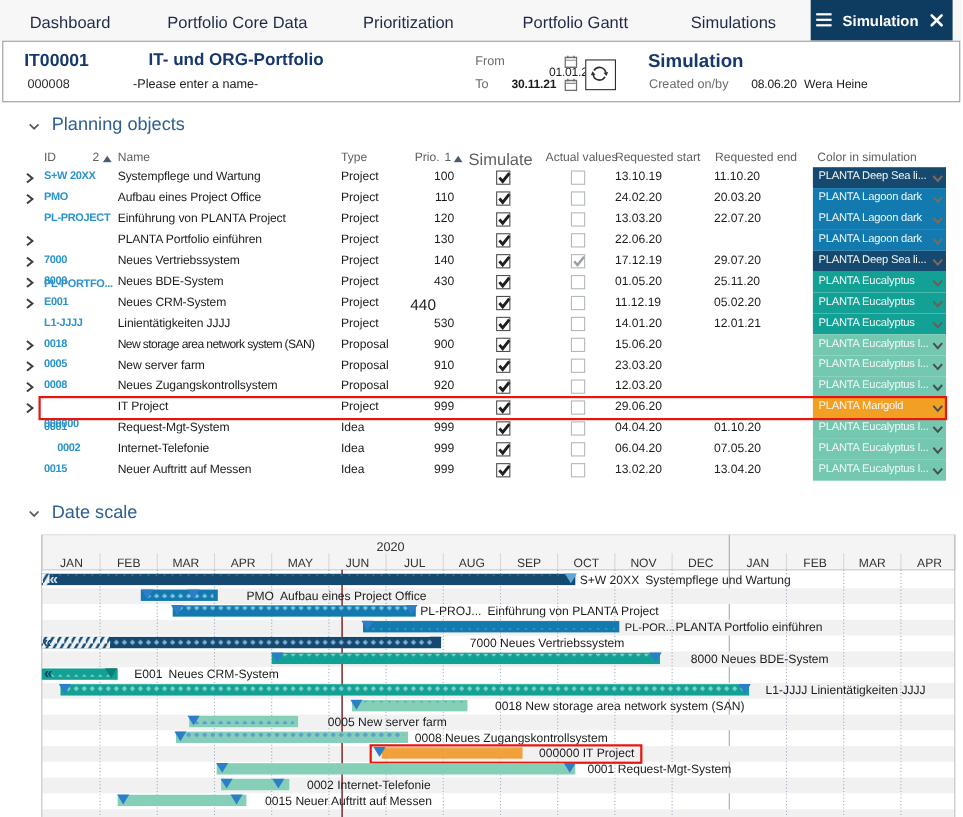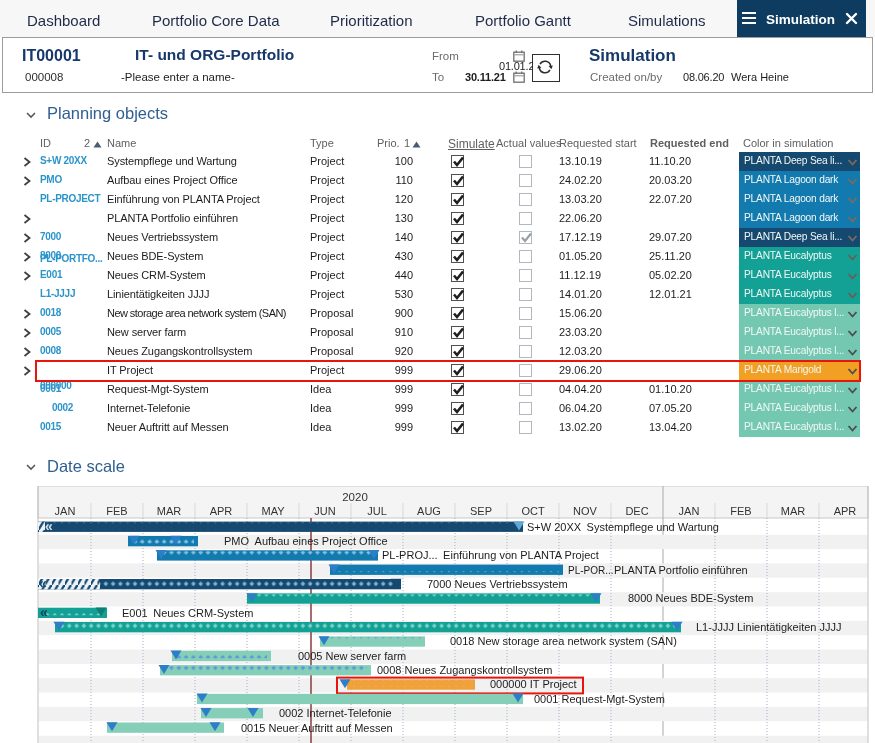--- a/index.html
+++ b/index.html
@@ -63,24 +63,24 @@
 <svg class="ab" style="left:93px;top:141px" width="9" height="7" viewBox="0 0 9 7">
     <path d="M4.5 0.5 L8.5 6.5 L0.5 6.5 z" fill="#4a5b74"></path>
   </svg>
 <div class="ab" style="left:107px;top:137px;font-size:11px;color:#5f5f5f;">Name</div>
 <div class="ab" style="left:310px;top:137px;font-size:11px;color:#5f5f5f;">Type</div>
 <div class="ab" style="left:377px;top:137px;font-size:11px;color:#5f5f5f;">Prio.</div>
 <div class="ab" style="left:404px;top:137px;font-size:11px;color:#5f5f5f;">1</div>
 <svg class="ab" style="left:412px;top:141px" width="9" height="7" viewBox="0 0 9 7">
     <path d="M4.5 0.5 L8.5 6.5 L0.5 6.5 z" fill="#4a5b74"></path>
   </svg>
-<div class="ab" style="left:448px;top:137px;font-size:12px;color:#5f5f5f;text-decoration:underline;">Simulate</div>
+<div class="ab" style="left:426px;top:137px;font-size:15px;color:#5f5f5f;">Simulate</div>
 <div class="ab" style="left:496px;top:137px;font-size:11px;color:#5f5f5f;">Actual values</div>
 <div class="ab" style="left:559px;top:137px;font-size:11px;color:#5f5f5f;">Requested start</div>
-<div class="ab" style="left:650px;top:137px;font-size:11px;color:#5f5f5f;font-weight:bold;">Requested end</div>
+<div class="ab" style="left:650px;top:137px;font-size:11px;color:#5f5f5f;">Requested end</div>
 <div class="ab" style="left:743px;top:137px;font-size:11px;color:#5f5f5f;">Color in simulation</div>
 <svg class="ab" style="left:23px;top:157px" width="8" height="10" viewBox="0 0 8 10">
     <path d="M1.5 1 L6.5 5 L1.5 9" fill="none" stroke="#3f3f3f" stroke-width="1.8"></path>
   </svg>
 <div class="ab" style="left:40px;top:155px;font-size:10px;font-weight:bold;color:#2b94cb;letter-spacing:-0.3px;">S+W 20XX</div>
 <div class="ab" style="left:107px;top:155px;font-size:11px;color:#1c1c1c;letter-spacing:-0.1px;">Systempflege und Wartung</div>
 <div class="ab" style="left:310px;top:155px;font-size:11px;color:#1c1c1c;">Project</div>
 <div class="ab" style="left:373px;top:155px;width:40px;text-align:right;font-size:11px;color:#1c1c1c;">100</div>
 <div class="ab" style="left:450.5px;top:155.0px;width:11px;height:11px;border:1px solid #4f4f4f;background:#fff;"></div>
 <svg class="ab" style="left:451.5px;top:154.5px" width="13" height="13" viewBox="0 0 13 13">
@@ -187,21 +187,21 @@
 <div class="ab" style="left:744px;top:250px;font-size:10.2px;color:#f2f7f5;letter-spacing:-0.2px;">PLANTA Eucalyptus</div>
 <svg class="ab" style="left:847px;top:254px" width="11" height="7" viewBox="0 0 11 7">
     <path d="M1.5 1 L5.5 5.5 L9.5 1" fill="none" stroke="#6b5d55" stroke-width="1.8"></path>
   </svg>
 <svg class="ab" style="left:23px;top:271px" width="8" height="10" viewBox="0 0 8 10">
     <path d="M1.5 1 L6.5 5 L1.5 9" fill="none" stroke="#3f3f3f" stroke-width="1.8"></path>
   </svg>
 <div class="ab" style="left:40px;top:269px;font-size:10px;font-weight:bold;color:#2b94cb;letter-spacing:-0.3px;">E001</div>
 <div class="ab" style="left:107px;top:269px;font-size:11px;color:#1c1c1c;letter-spacing:-0.1px;">Neues CRM-System</div>
 <div class="ab" style="left:310px;top:269px;font-size:11px;color:#1c1c1c;">Project</div>
-<div class="ab" style="left:373px;top:269px;width:40px;text-align:right;font-size:11px;color:#1c1c1c;">440</div>
+<div class="ab" style="left:373px;top:269px;width:40px;font-size:14px;color:#1c1c1c;">440</div>
 <div class="ab" style="left:450.5px;top:269.0px;width:11px;height:11px;border:1px solid #4f4f4f;background:#fff;"></div>
 <svg class="ab" style="left:451.5px;top:268.5px" width="13" height="13" viewBox="0 0 13 13">
     <path d="M2 6.5 L5 10 L11 2.5" fill="none" stroke="#1f1f1f" stroke-width="2.6"></path>
   </svg>
 <div class="ab" style="left:519.0px;top:269.0px;width:11px;height:11px;border:1px solid #b2b8be;background:#fff;"></div>
 <div class="ab" style="left:559px;top:269px;font-size:11px;color:#1c1c1c;">11.12.19</div>
 <div class="ab" style="left:649px;top:269px;font-size:11px;color:#1c1c1c;">05.02.20</div>
 <div class="ab" style="left:738.5px;top:266px;width:121.5px;height:19px;background:#13a195;"></div>
 <div class="ab" style="left:744px;top:269px;font-size:10.2px;color:#f2f7f5;letter-spacing:-0.2px;">PLANTA Eucalyptus</div>
 <svg class="ab" style="left:847px;top:273px" width="11" height="7" viewBox="0 0 11 7">

